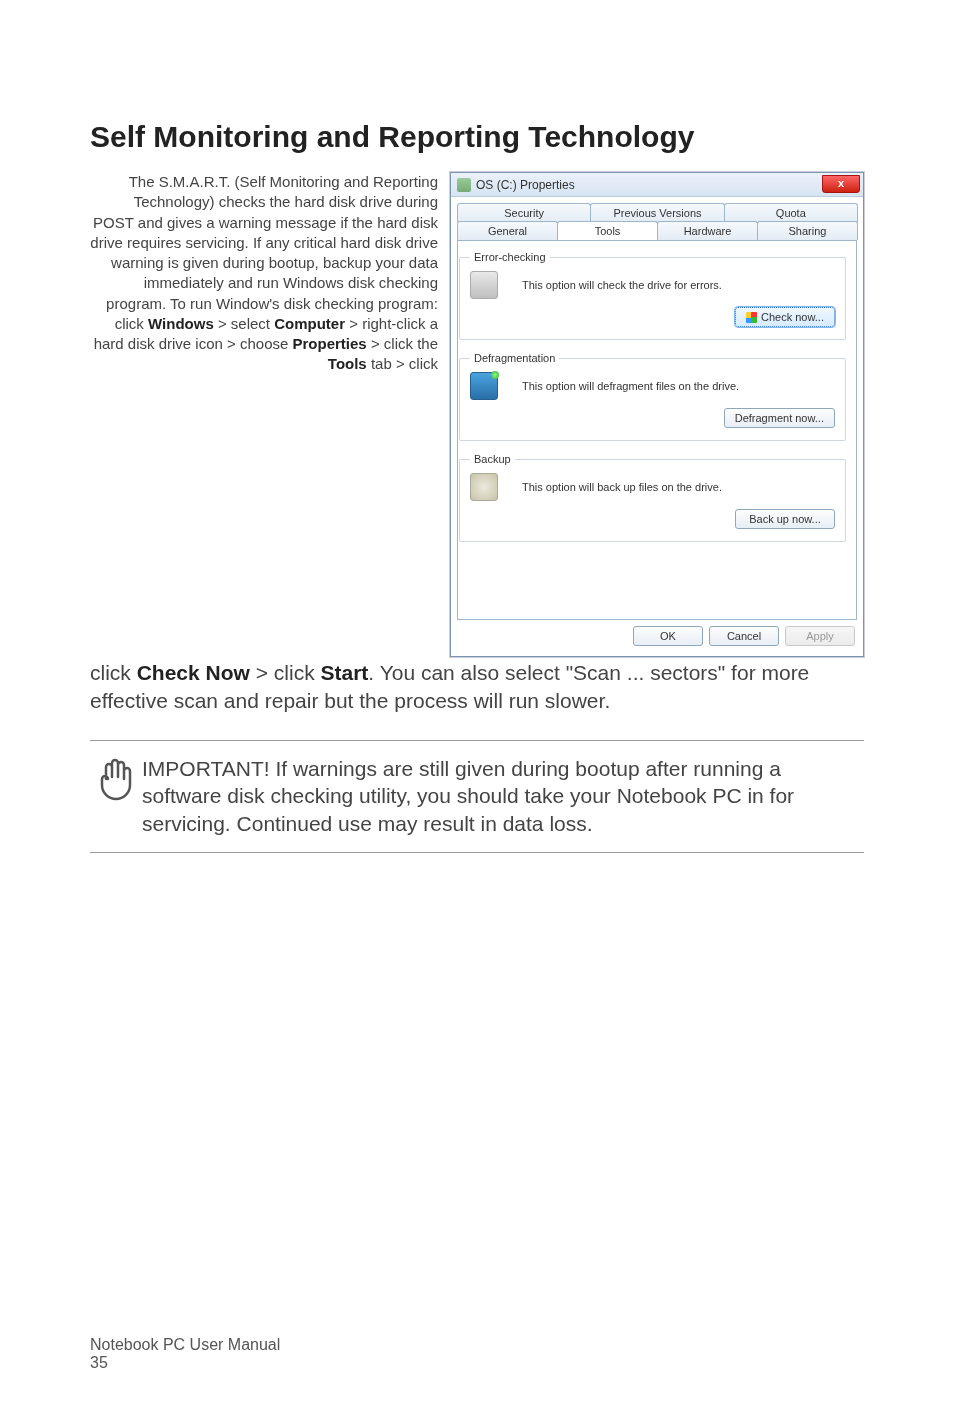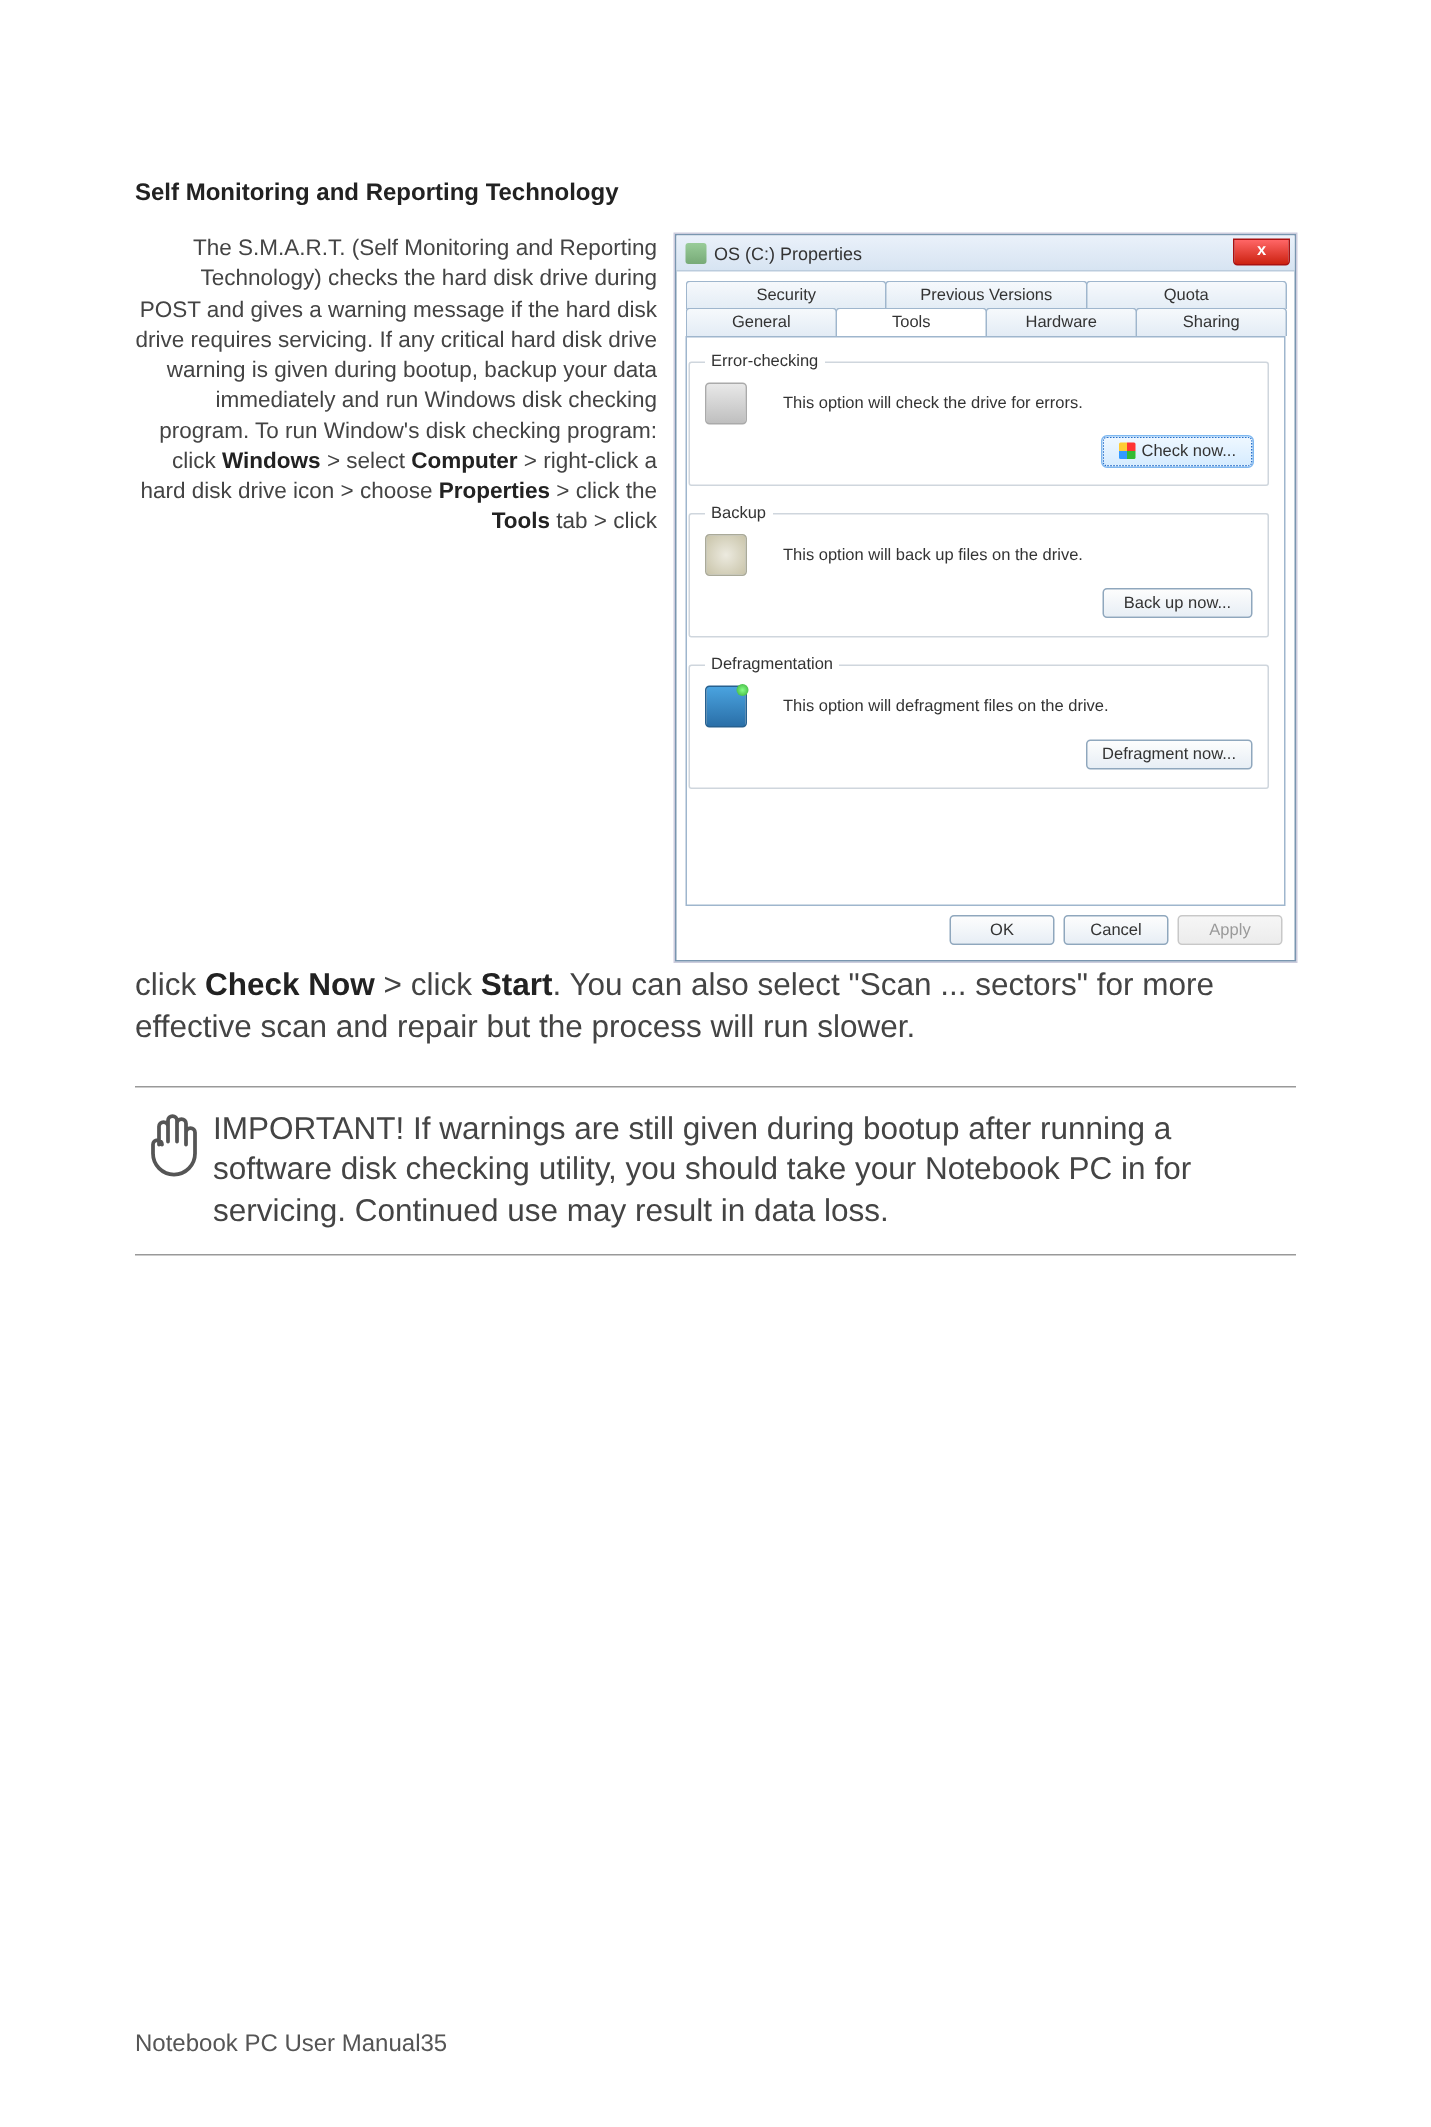--- a/index.html
+++ b/index.html
@@ -8,21 +8,21 @@
     height: 1418px;
     background: #fff;
     font-family: "Segoe UI", Arial, sans-serif;
     color: #333;
     position: relative;
   }
   .page {
     padding: 120px 90px 0 90px;
   }
   .heading {
-    font-size: 16px;
+    font-size: 30px;
     font-weight: bold;
     color: #222;
     margin-bottom: 18px;
   }
   .content-row {
     display: flex;
     gap: 12px;
     align-items: flex-start;
   }
   .body-text {
@@ -190,22 +190,24 @@
     font-size: 21px;
     line-height: 1.32;
     color: #444;
   }
   .footer {
     position: absolute;
     bottom: 46px;
     left: 90px;
     right: 90px;
     display: flex;
+    justify-content: space-between;
     font-size: 16px;
     color: #555;
+    flex-direction: column;
   }
 </style>
 </head>
 <body>
 
 <div class="page">
   <h2 class="heading">Self Monitoring and Reporting Technology</h2>
 
   <div class="content-row">
     <div class="body-text">
@@ -235,38 +237,38 @@
           <div class="group-row">
             <div class="group-icon icon-drive"></div>
             <div class="group-text">This option will check the drive for errors.</div>
           </div>
           <div class="group-btn-row">
             <div class="win-btn focus shield">Check now...</div>
           </div>
         </fieldset>
 
         <fieldset class="group">
+          <legend>Defragmentation</legend>
+          <div class="group-row">
+            <div class="group-icon icon-defrag"></div>
+            <div class="group-text">This option will defragment files on the drive.</div>
+          </div>
+          <div class="group-btn-row">
+            <div class="win-btn">Defragment now...</div>
+          </div>
+        </fieldset>
+
+        <fieldset class="group">
           <legend>Backup</legend>
           <div class="group-row">
             <div class="group-icon icon-backup"></div>
             <div class="group-text">This option will back up files on the drive.</div>
           </div>
           <div class="group-btn-row">
             <div class="win-btn">Back up now...</div>
-          </div>
-        </fieldset>
-
-        <fieldset class="group">
-          <legend>Defragmentation</legend>
-          <div class="group-row">
-            <div class="group-icon icon-defrag"></div>
-            <div class="group-text">This option will defragment files on the drive.</div>
-          </div>
-          <div class="group-btn-row">
-            <div class="win-btn">Defragment now...</div>
           </div>
         </fieldset>
       </div>
       <div class="dialog-bottom">
         <div class="win-btn">OK</div>
         <div class="win-btn">Cancel</div>
         <div class="win-btn disabled">Apply</div>
       </div>
     </div>
   </div>

